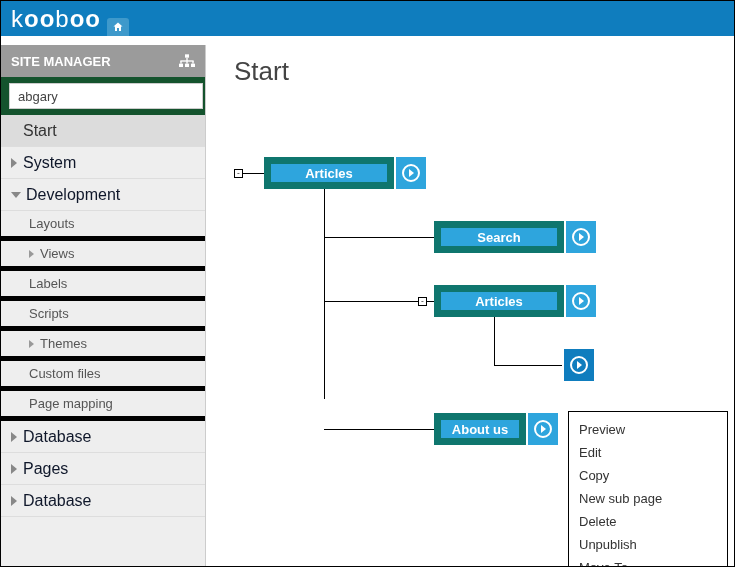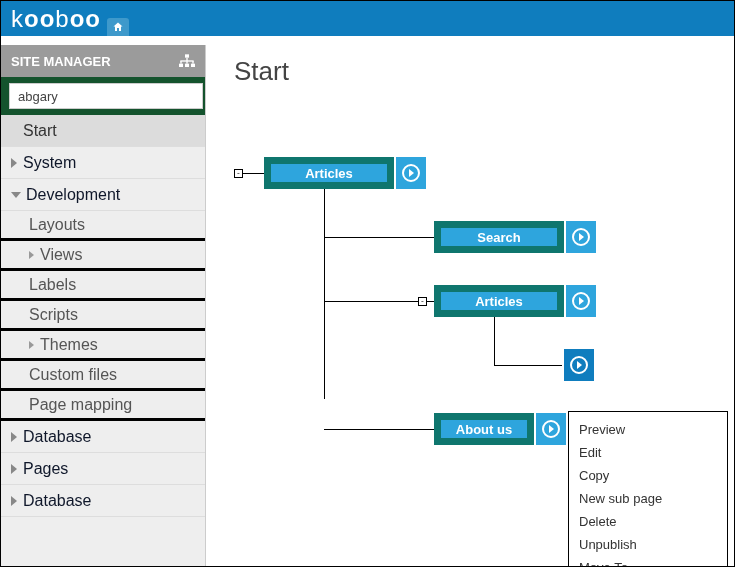--- a/index.html
+++ b/index.html
@@ -129,23 +129,23 @@
     margin-right: 5px;
   }
   .nav-item.no-caret .caret { visibility: hidden; }
 
   .sub-list { list-style: none; }
   .sub-item {
     height: 30px;
     display: flex;
     align-items: center;
     padding-left: 28px;
-    font-size: 16px;
+    font-size: 13px;
     color: #555;
-    border-bottom: 3px solid #000000;
+    border-bottom: 5px solid #000000;
     cursor: pointer;
   }
   .sub-caret {
     display: inline-block;
     width: 0; height: 0;
     border-top: 4px solid transparent;
     border-bottom: 4px solid transparent;
     border-left: 5px solid #999;
     margin-right: 6px;
   }
@@ -383,21 +383,21 @@
       <div class="vline" style="left:260px; top:190px; height:48px;"></div>
       <div class="hline" style="left:260px; top:238px; width:68px;"></div>
       <div class="node selected" style="left:328px; top:222px;">
         <div class="node-action">
             <span class="arrow-circle"></span>
           </div>
       </div>
 
       <div class="hline" style="left:90px; top:302px; width:110px;"></div>
       <div class="node" style="left:200px; top:286px;">
-        <div class="node-label" style="width:100px;">About us</div>
+        <div class="node-label" style="width:92px;">About us</div>
         <div class="node-action">
             <span class="arrow-circle"></span>
           </div>
       </div>
 
       <div class="context-menu" style="left:334px; top:284px;">
         <div class="context-menu-item">Preview</div>
         <div class="context-menu-item">Edit</div>
         <div class="context-menu-item">Copy</div>
         <div class="context-menu-item">New sub page</div>

